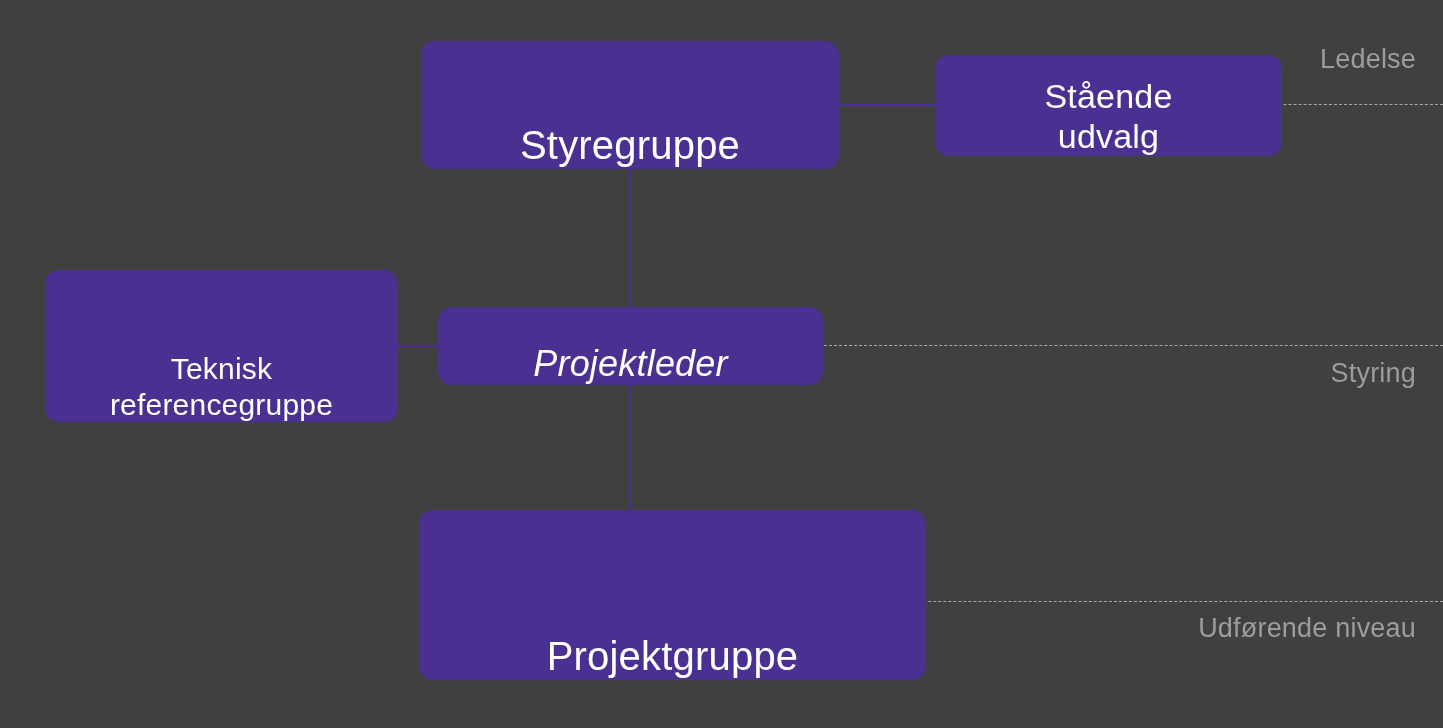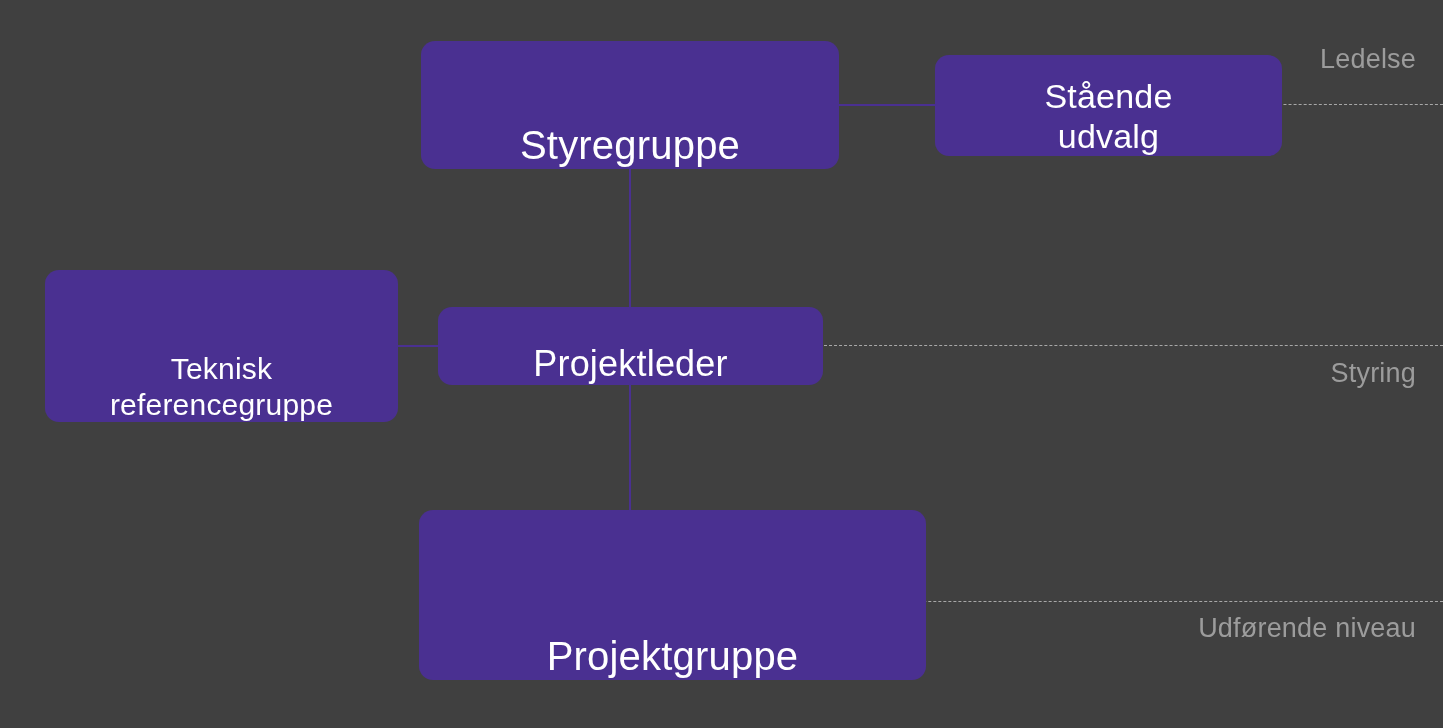--- a/index.html
+++ b/index.html
@@ -49,20 +49,21 @@
     left: 935px;  top: 55px;   width: 347px; height: 101px;
     font-size: 34px;
   }
   #node-teknisk-referencegruppe {
     left: 45px;   top: 270px;  width: 353px; height: 152px;
     font-size: 30px;
   }
   #node-projektleder {
     left: 438px;  top: 307px;  width: 385px; height: 78px;
     font-size: 36px;
+    font-style: italic;
   }
   #node-projektgruppe {
     left: 419px;  top: 510px;  width: 507px; height: 170px;
     font-size: 40px;
   }
 
   
   .connector {
     position: absolute;
     background: #4a3091;

